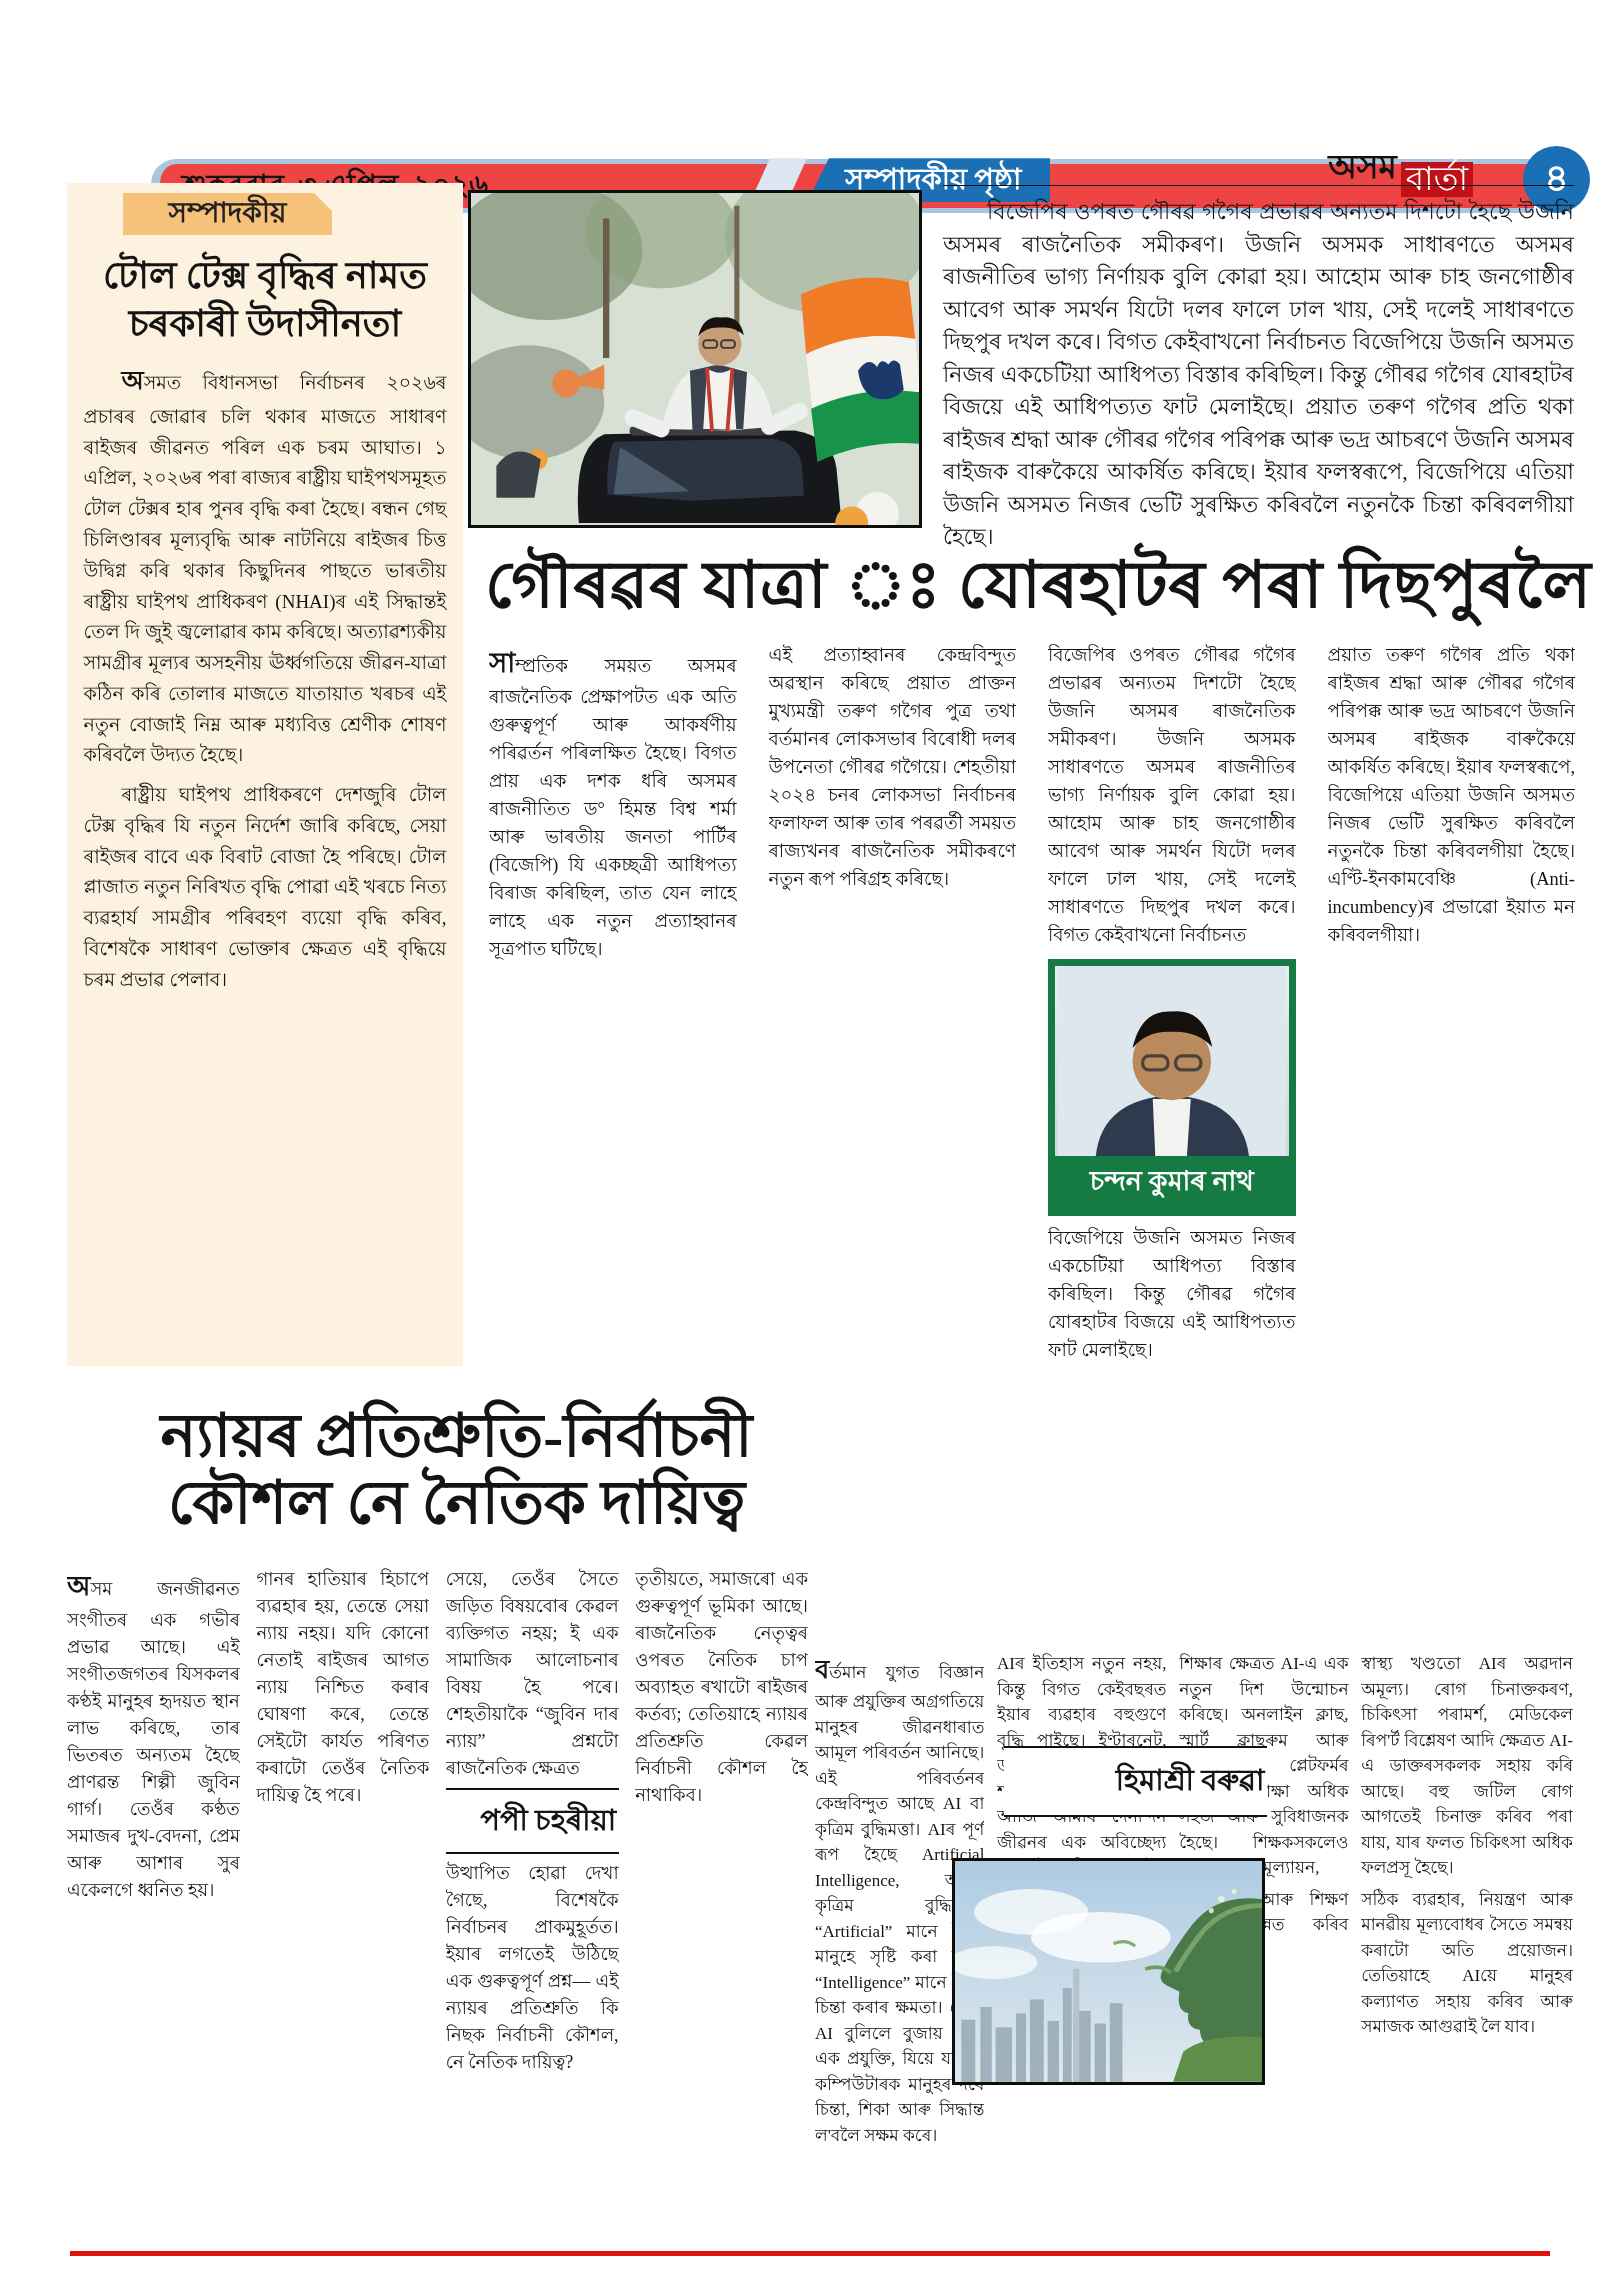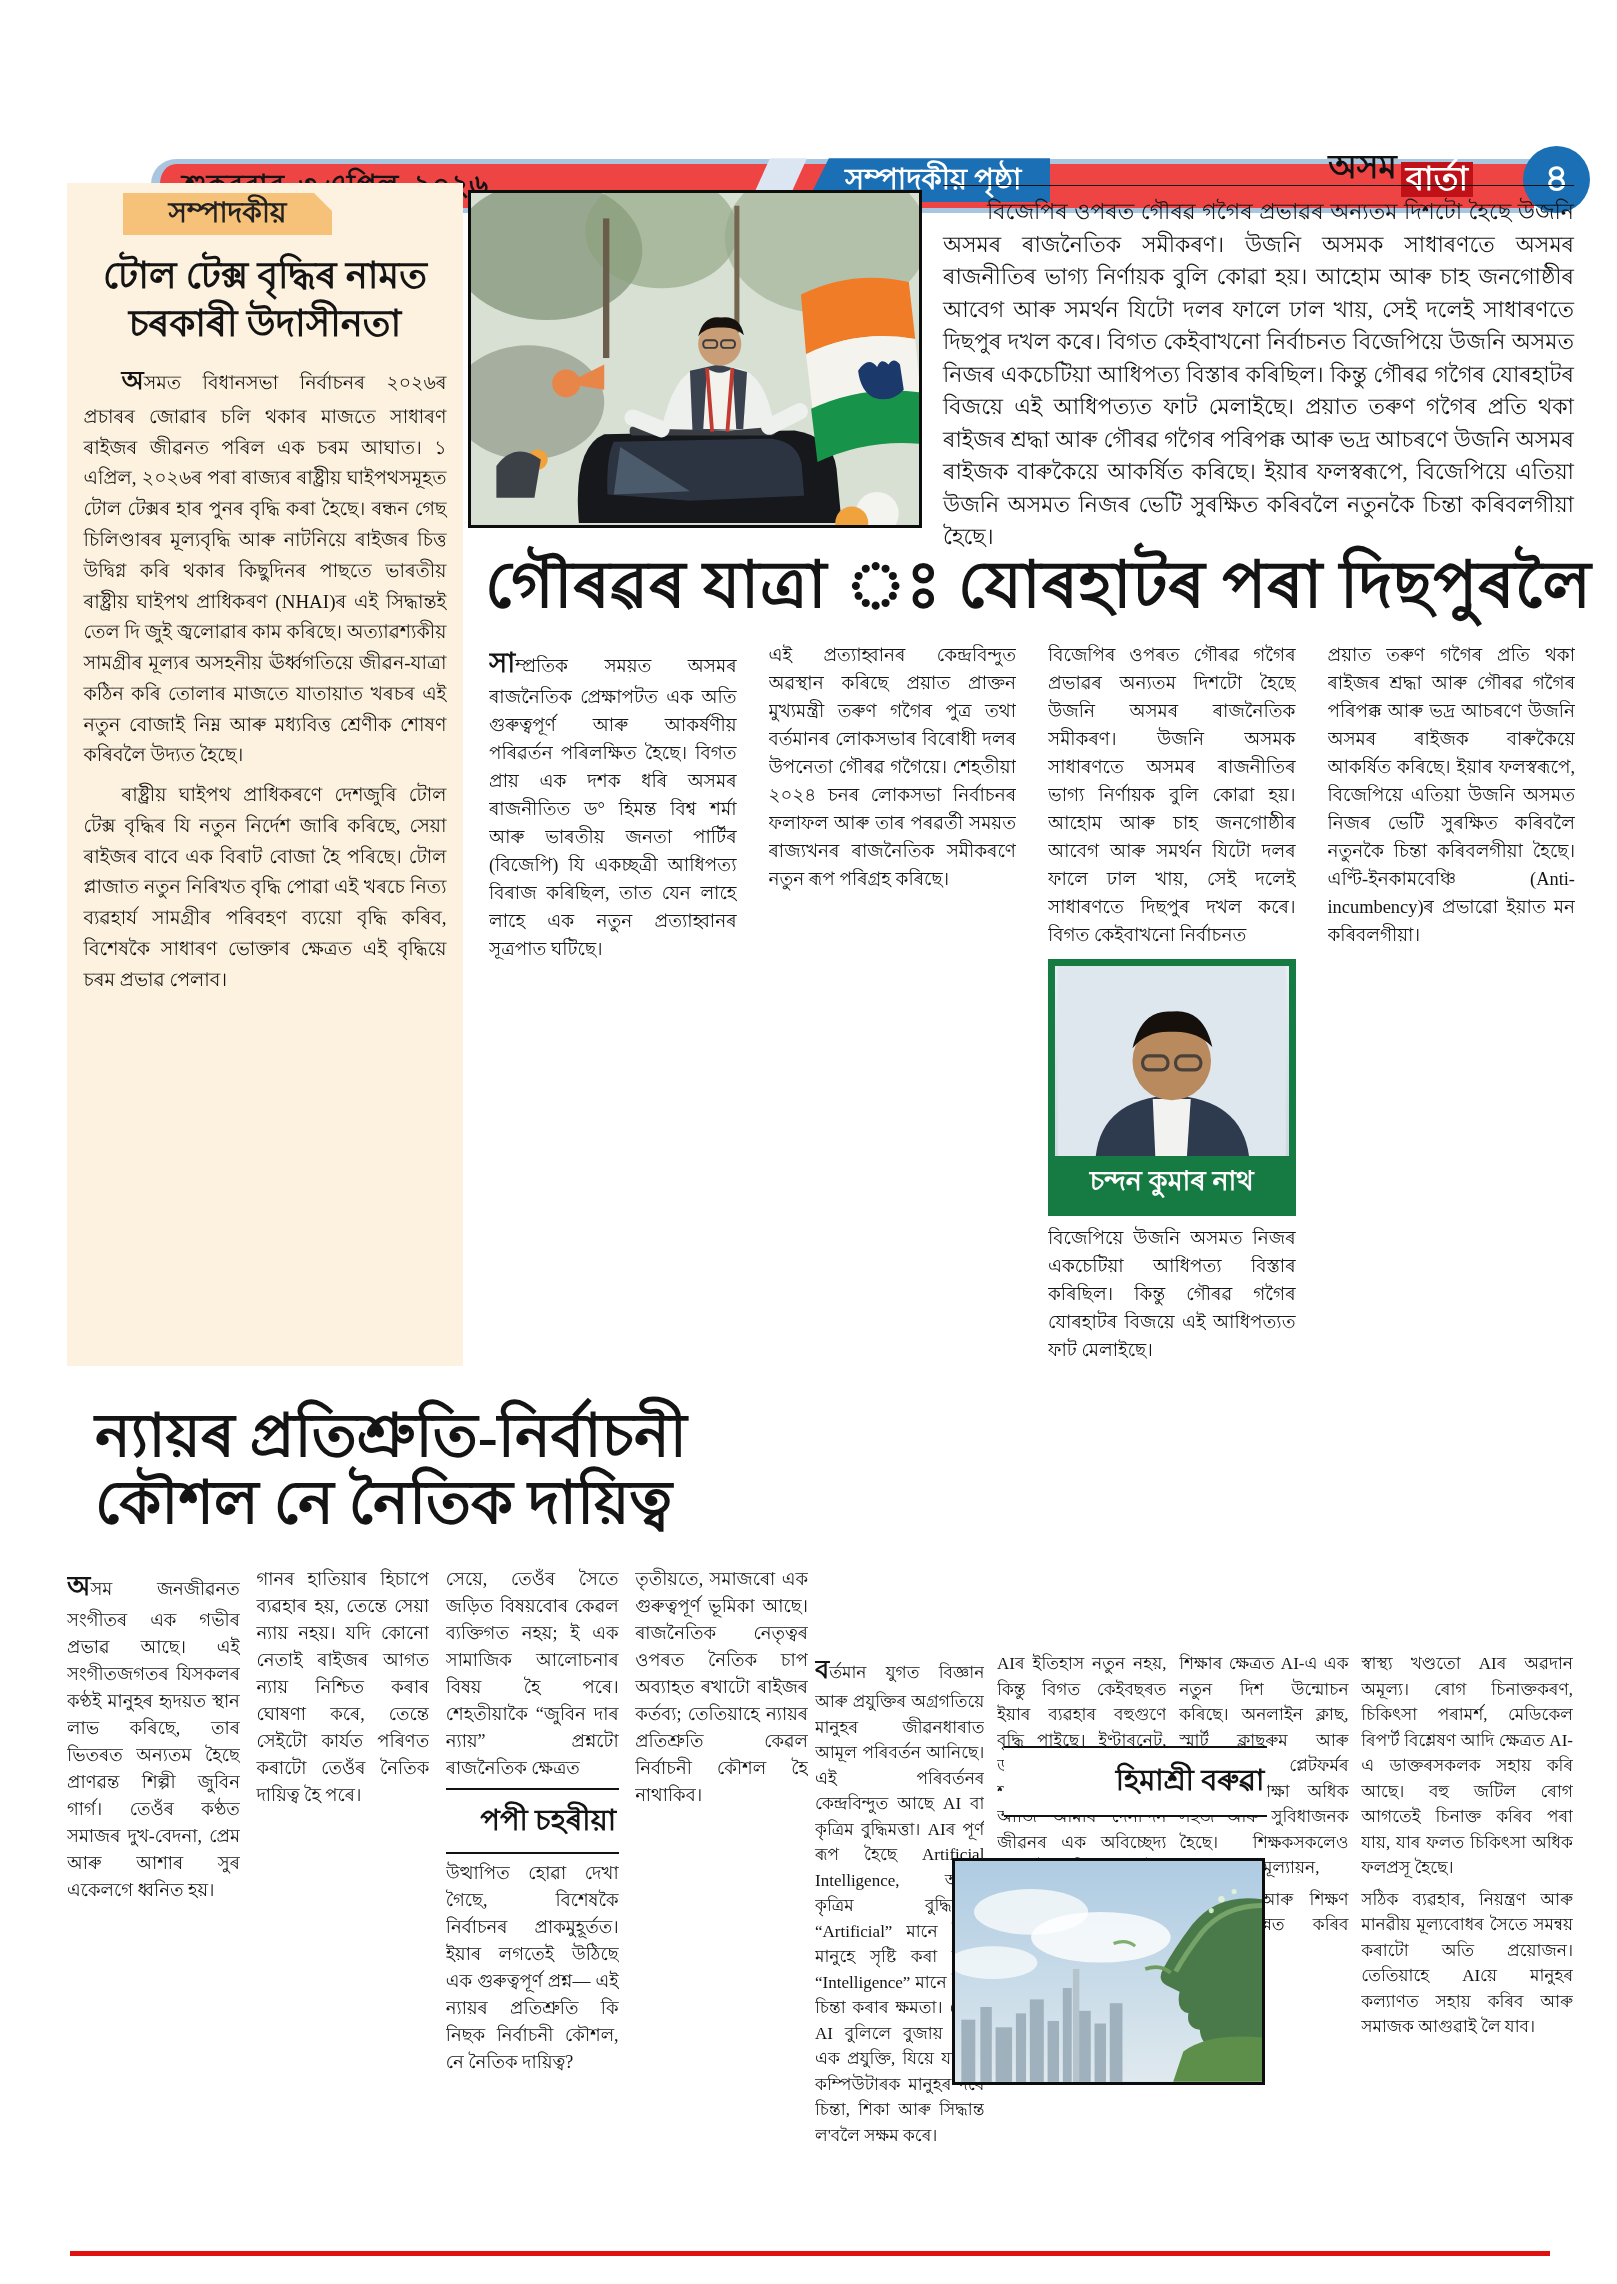--- a/index.html
+++ b/index.html
@@ -11,21 +11,21 @@
       border-left:9px solid #a9c6e0;border-radius:25px 0 0 25px;
       display:flex;align-items:center;margin-top:35px;}
   .hdr-date{font-size:29px;font-weight:bold;padding-left:21.6px;white-space:nowrap;}
   .hdr-badge-wrap{position:absolute;left:590px;top:-5.7px;height:44px;display:flex;align-items:stretch;}
   .hdr-chev{width:57px;background:#dbe6f2;clip-path:polygon(35% 0,100% 0,65% 100%,0 100%);}
   .hdr-badge{background:#1a6fb5;color:#fff;font-size:29px;font-weight:bold;
       display:flex;align-items:center;padding:0 29px 0 38px;
       clip-path:polygon(9% 0,100% 0,100% 100%,0 100%);white-space:nowrap;}
   .hdr-right{position:absolute;right:61px;top:0;height:33px;display:flex;align-items:flex-end;gap:3.8px;}
   .masthead-black{font-size:33px;font-weight:bold;color:#111;}
-  .masthead-red{font-size:33px;font-weight:bold;color:#fff;background:#bf1117;padding:0 5px;line-height:1.05;}
+  .masthead-red{font-size:33px;font-weight:normal;color:#fff;background:#bf1117;padding:0 5px;line-height:1.05;}
   .page-circle{position:absolute;right:-56px;top:-18px;width:67px;height:67px;border-radius:50%;
       background:#1a6fb5;color:#fff;font-size:38px;font-weight:bold;
       display:flex;align-items:center;justify-content:center;}
   
   .editorial{position:absolute;left:67px;top:183px;width:396px;height:1183px;background:#fdf2df;}
   .edit-label{position:relative;margin:10px auto 0 56px;width:209px;height:42px;background:#f6c178;
       display:flex;align-items:center;justify-content:center;font-size:28px;font-weight:bold;color:#222;}
   .edit-label .tri-br{position:absolute;right:0;top:0;width:0;height:0;border-top:18px solid #fdf2df;border-left:18px solid transparent;}
   .edit-title{font-size:37px;font-weight:bold;text-align:center;line-height:1.3;margin:16.5px 16.5px 12.7px 16.5px;}
   .edit-body{padding:0 16.5px;font-size:19px;line-height:1.62;text-align:justify;}
@@ -42,21 +42,21 @@
   .main-headline{position:absolute;left:485px;top:535px;width:1088px;font-size:65px;font-weight:800;
       letter-spacing:0.6px;white-space:nowrap;}
   .main-body{position:absolute;left:489px;top:642px;width:1086px;height:730px;display:flex;gap:32px;}
   .mcol{flex:1;font-size:18.4px;line-height:1.52;text-align:justify;overflow:hidden;}
   .mcol p{margin:0 0 6.3px 0;}
   .mcol p.lead::first-letter{font-weight:bold;font-size:1.5em;}
   .portrait{margin:9px 0;border:7.6px solid #167a43;background:#ef4444;}
   .portrait-img{height:190px;position:relative;overflow:hidden;background:linear-gradient(#e8eef4,#cdd8e2);}
   .portrait-cap{background:#167a43;color:#fff;font-size:27px;font-weight:bold;text-align:center;padding:5px 0 7.6px;}
   
-  .a2-headline{position:absolute;left:95px;top:1403px;width:723px;text-align:left;
+  .a2-headline{position:absolute;left:95px;top:1403px;width:723px;text-align:center;
       font-size:60px;font-weight:800;line-height:1.12;}
   .a2-body{position:absolute;left:67px;top:1566px;width:741px;height:680px;display:flex;gap:16.5px;}
   .ncol{flex:1;font-size:18px;line-height:1.5;text-align:justify;overflow:hidden;}
   .ncol p{margin:0 0 6.3px 0;}
   .ncol p.lead::first-letter{font-weight:bold;font-size:1.5em;}
   .author-box{border-top:2.5px solid #111;border-bottom:2.5px solid #111;text-align:right;
       font-size:29px;font-weight:bold;padding:9px 2.5px;margin:6.3px 0;background:#fff;white-space:nowrap;}
   .ai-headline{position:absolute;left:822px;top:1511px;width:444px;text-align:center;
       font-size:56px;font-weight:800;line-height:1.1;}
   .ai-body{position:absolute;left:815px;top:1651px;width:758px;height:596px;display:flex;gap:12.7px;}

